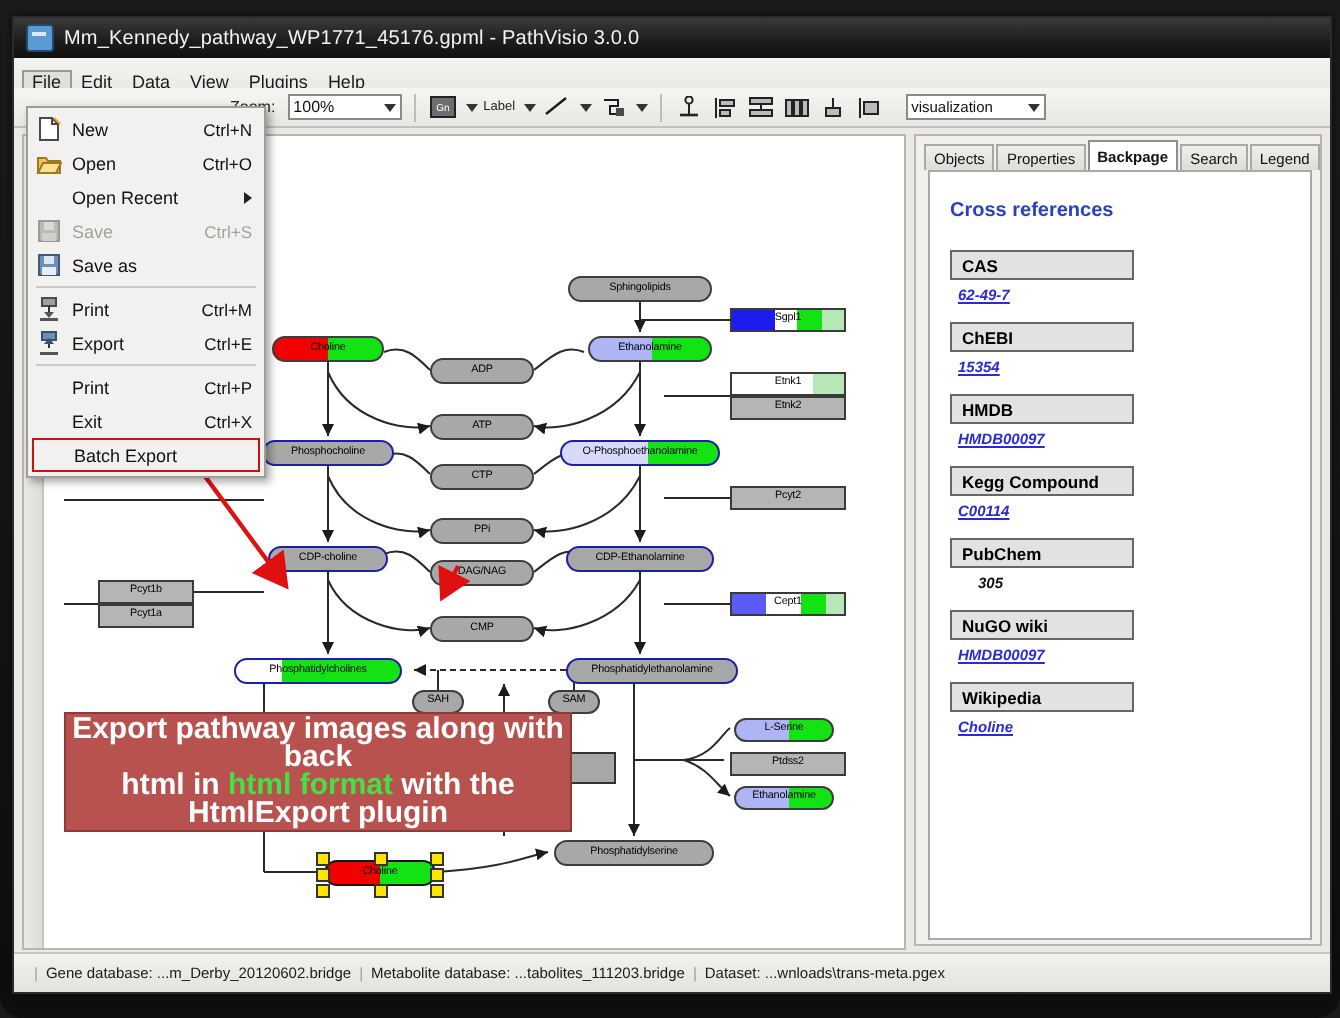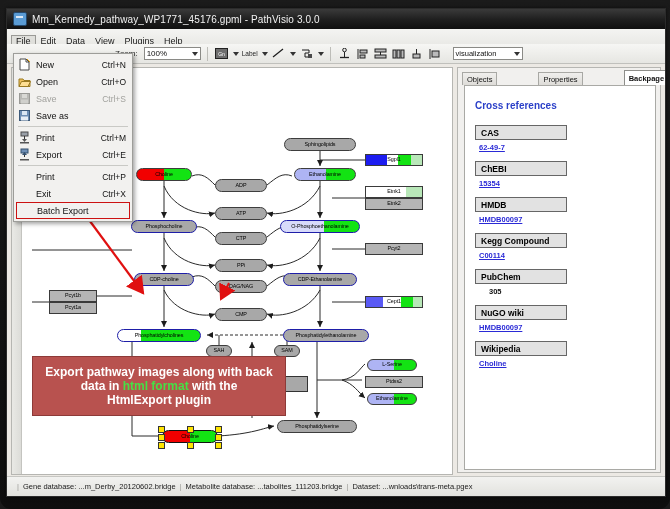--- a/index.html
+++ b/index.html
@@ -74,42 +74,42 @@
     justify-content:center;font-size:5.4px;color:#000;text-align:center;
     line-height:1;letter-spacing:-.1px;overflow:hidden;}
   .metab{border-radius:7px;border:1px solid #3d3d3d;background:#a8a8a8;}
   .metab-blue{border:1px solid #1e1ea8;}
   .gene{border:1px solid #3a3a3a;background:#b5b5b5;}
 
   
   #callout{position:absolute;left:20px;top:288px;width:252px;height:58px;
     background:#b8524f;border:1px solid #8d3a38;display:flex;flex-direction:column;
     align-items:center;justify-content:center;color:#fff;font-weight:bold;
-    font-size:12px;line-height:14px;text-align:center;}
+    font-size:15px;line-height:14px;text-align:center;}
   #callout .hl{color:#46e046;}
 
   
   #sidepanel{position:absolute;left:450px;top:3px;width:204px;height:406px;
     background:#f1f0ee;border:1px solid #b6b6b2;box-sizing:border-box;}
   #tabstrip{position:absolute;left:4px;top:3px;width:196px;height:14px;
-    display:flex;align-items:flex-end;gap:40px;}
+    display:flex;align-items:flex-end;}
   .tab{height:12px;padding:0 4px;font-size:7.5px;color:#111;
     background:linear-gradient(180deg,#f0efed,#dedcd8);
     border:1px solid #a8a8a4;border-bottom:none;margin-right:1px;
     display:flex;align-items:center;white-space:nowrap;}
   .tab.sel{height:14px;background:#fff;border-color:#8e8e8a;font-weight:bold;}
   #backpage{position:absolute;left:6px;top:17px;width:192px;height:385px;
     background:#fff;border:1px solid #a9a9a5;overflow:hidden;box-sizing:border-box;
     padding:6px 8px;}
   .bp-h1{color:#2a3fc8;font-weight:bold;font-size:10px;margin:8px 0 14px 2px;
     font-family:"Liberation Sans",sans-serif;}
   .bp-box{width:92px;height:15px;border:1px solid #666;background:#e2e2e2;
     display:flex;align-items:center;padding-left:5px;box-sizing:border-box;
     font-weight:bold;font-size:8.5px;color:#000;margin:8px 0 3px 2px;}
-  .bp-val{font-size:7.5px;margin:0 0 9px 6px;color:#111;}
+  .bp-val{font-size:7.5px;margin:0 0 9px 6px;color:#111;font-style:italic;}
   .bp-link{color:#2a2ad6;text-decoration:underline;font-weight:bold;font-size:7.5px;}
   .bp-foot{font-weight:bold;font-size:9px;color:#000;margin:6px 0 0 2px;}
 
   
   #statusbar{position:absolute;left:0;top:467px;width:658px;height:20px;
     background:linear-gradient(180deg,#f2f2f0,#e2e2de);border-top:1px solid #c6c6c2;
     display:flex;align-items:center;font-size:7.5px;color:#1a1a1a;
     padding-left:6px;box-sizing:border-box;}
   .sb-sep{margin:0 4px;color:#9a9a96;}
 
@@ -411,21 +411,21 @@
 
           <div style="position:absolute;left:196px;top:290px;width:32px;height:6px;background:#2222e0;border:1px solid #111;"></div>
           <div style="position:absolute;left:228px;top:290px;width:26px;height:6px;background:#19dd19;border:1px solid #111;"></div>
           <div style="position:absolute;left:272px;top:308px;width:22px;height:14px;background:#a8a8a8;border:1px solid #333;"></div>
 
           <div class="ruler-v"></div>
         </div>
 
         <div id="callout">
           <div>Export pathway images along with back</div>
-          <div><span>data in </span><span class="hl">html format</span><span> with the</span></div>
+          <div><span>html in </span><span class="hl">html format</span><span> with the</span></div>
           <div>HtmlExport plugin</div>
         </div>
       </div>
 
       <div id="sidepanel">
         <div id="tabstrip">
           <div class="tab">Objects</div>
           <div class="tab">Properties</div>
           <div class="tab sel">Backpage</div>
           <div class="tab">Search</div>
@@ -483,20 +483,24 @@
       </div>
       <div class="fm-row">
         <span class="fm-ico">
           <svg width="13" height="13">
               <path d="M1 4 h4 l1 1.5 h6 v6 h-11 z" fill="#f0c05a" stroke="#9a7a22"></path>
               <path d="M1 11.5 l2.5-5 h9 l-2.5 5 z" fill="#ffdf93" stroke="#9a7a22"></path>
             </svg>
         </span>
         <span>Open</span>
         <span class="acc">Ctrl+O</span>
+      </div>
+      <div class="fm-row">
+        <span>Open Recent</span>
+        <span class="fm-sub"></span>
       </div>
       <div class="fm-row dim">
         <span class="fm-ico">
           <svg width="13" height="13">
               <rect x="1.5" y="1.5" width="10" height="10" fill="#b9b9b5" stroke="#9a9a96"></rect>
               <rect x="4" y="2" width="5" height="4" fill="#d9d9d5"></rect>
               <rect x="3" y="7.5" width="7" height="4" fill="#d0d0cc"></rect>
             </svg>
         </span>
         <span>Save</span>

